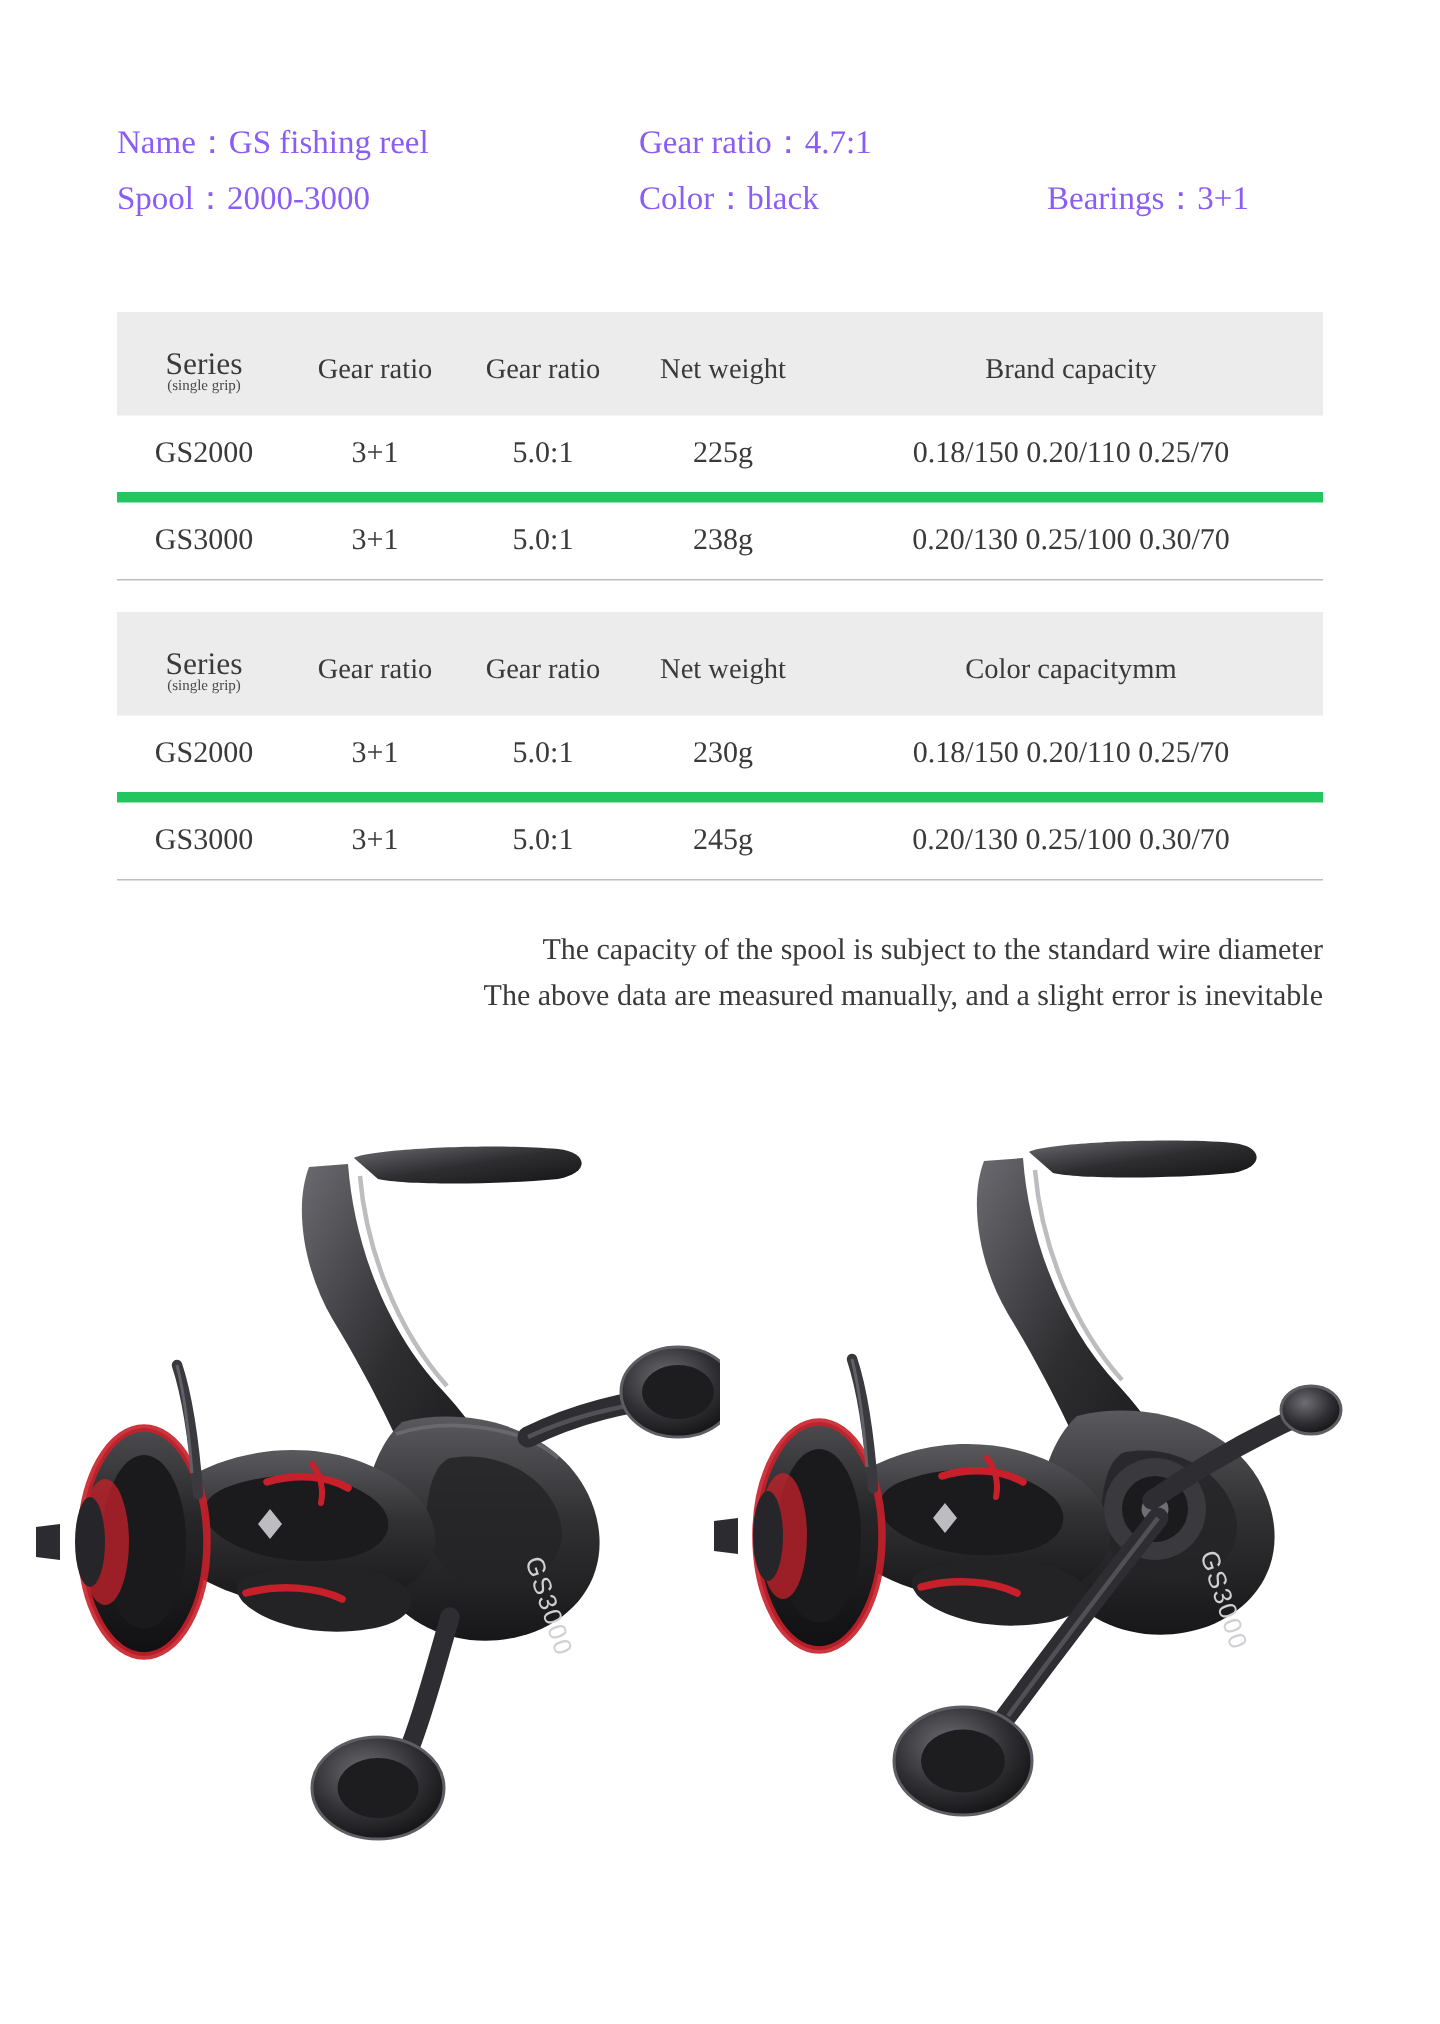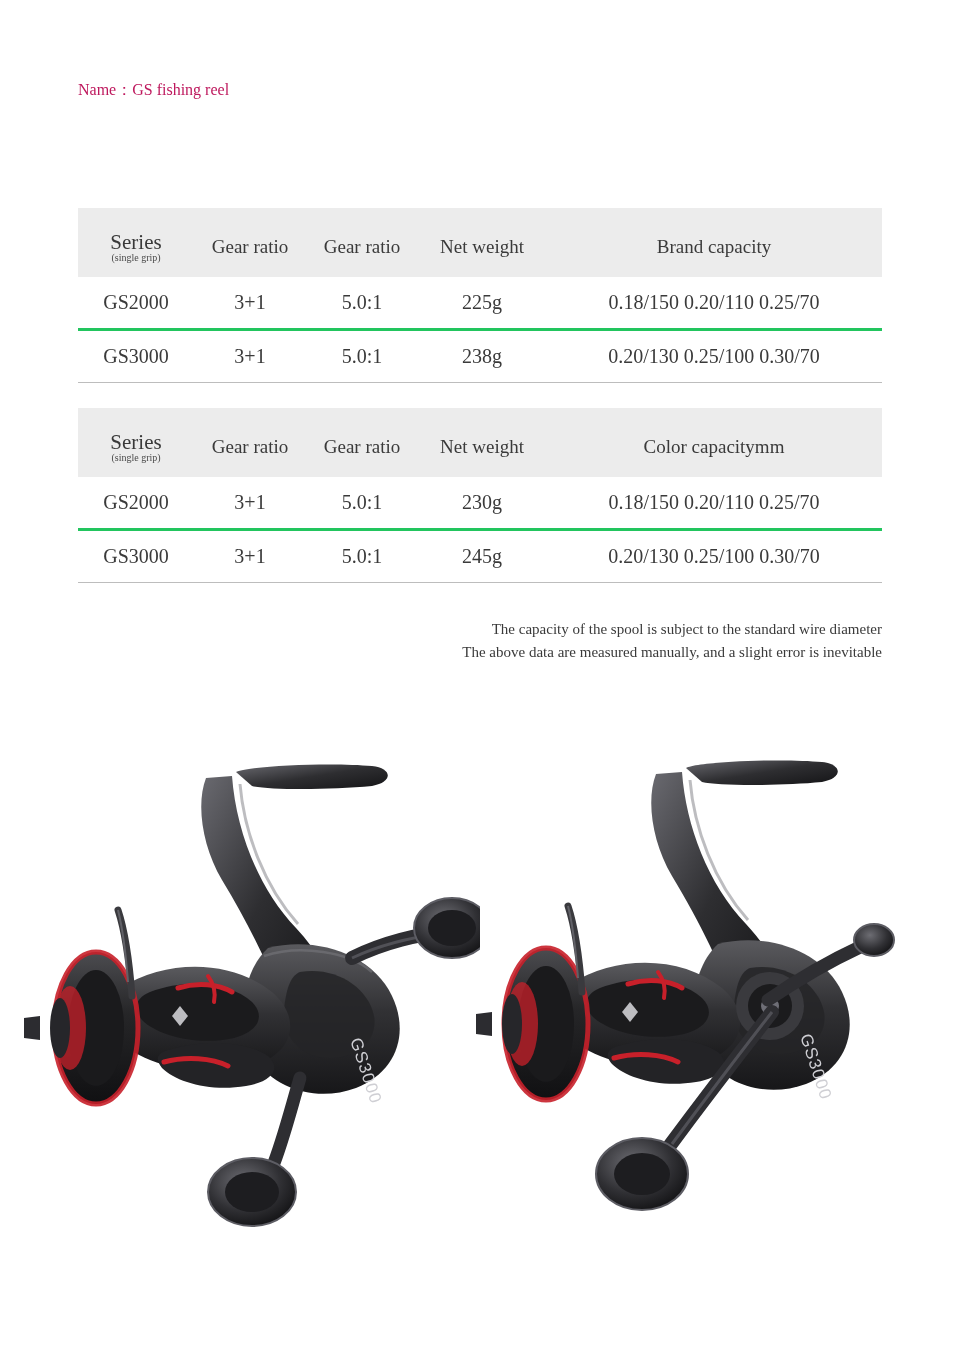--- a/index.html
+++ b/index.html
@@ -22,22 +22,22 @@
     left: 78px;
     top: 80px;
     width: 810px;
   }
   .spec-row {
     display: flex;
     align-items: baseline;
     margin-bottom: 7px;
   }
   .spec-cell {
-    font-size: 16px;
-    color: #be185d;
+    font-size: 22px;
+    color: #8b5cf6;
     white-space: nowrap;
   }
   .spec-cell .lbl { }
   .spec-cell .val { }
   .c1 { width: 348px; }
   .c2 { width: 272px; }
   .c3 { width: 190px; }
 
   
   .table {
@@ -59,21 +59,21 @@
     color: #3a3a3a;
     padding: 23px 0 13px 0;
     text-align: center;
     border: none;
   }
   .table td {
     font-size: 20px;
     color: #3a3a3a;
     text-align: center;
     padding: 14px 0 14px 0;
-    border-bottom: 3px solid #22c55e;
+    border-bottom: 7px solid #22c55e;
   }
   .table tbody tr:last-child td {
     border-bottom: 1.5px solid #bdbdbd;
   }
   .col-series  { width: 116px; }
   .col-gear1   { width: 112px; }
   .col-gear2   { width: 112px; }
   .col-weight  { width: 128px; }
   .col-line    { width: 336px; }
 
@@ -91,21 +91,21 @@
   }
   .td-series { text-align: center; }
 
   
   .notes {
     position: absolute;
     left: 78px;
     top: 618px;
     width: 804px;
     text-align: right;
-    font-size: 15px;
+    font-size: 20px;
     color: #3a3a3a;
     line-height: 1.55;
   }
 
   
   .reels {
     position: absolute;
     left: 0;
     top: 720px;
     width: 960px;
@@ -120,20 +120,34 @@
   .reel.left  { left: 0px; }
   .reel.right { left: 470px; }
 </style>
 </head>
 <body>
 
 <div class="spec-block">
   <div class="spec-row">
     <div class="spec-cell c1">
       <span class="lbl">Name：</span><span class="val">GS fishing reel</span>
+    </div>
+    <div class="spec-cell c3">
+      <span class="lbl">Gear ratio：</span><span class="val">4.7:1</span>
+    </div>
+  </div>
+  <div class="spec-row">
+    <div class="spec-cell c1">
+      <span class="lbl">Spool：</span><span class="val">2000-3000</span>
+    </div>
+    <div class="spec-cell c2">
+      <span class="lbl">Color：</span><span class="val">black</span>
+    </div>
+    <div class="spec-cell c3">
+      <span class="lbl">Bearings：</span><span class="val">3+1</span>
     </div>
   </div>
 </div>
 
 <table class="table t1">
   <colgroup>
     <col class="col-series">
       <col class="col-gear1">
       <col class="col-gear2">
       <col class="col-weight">

